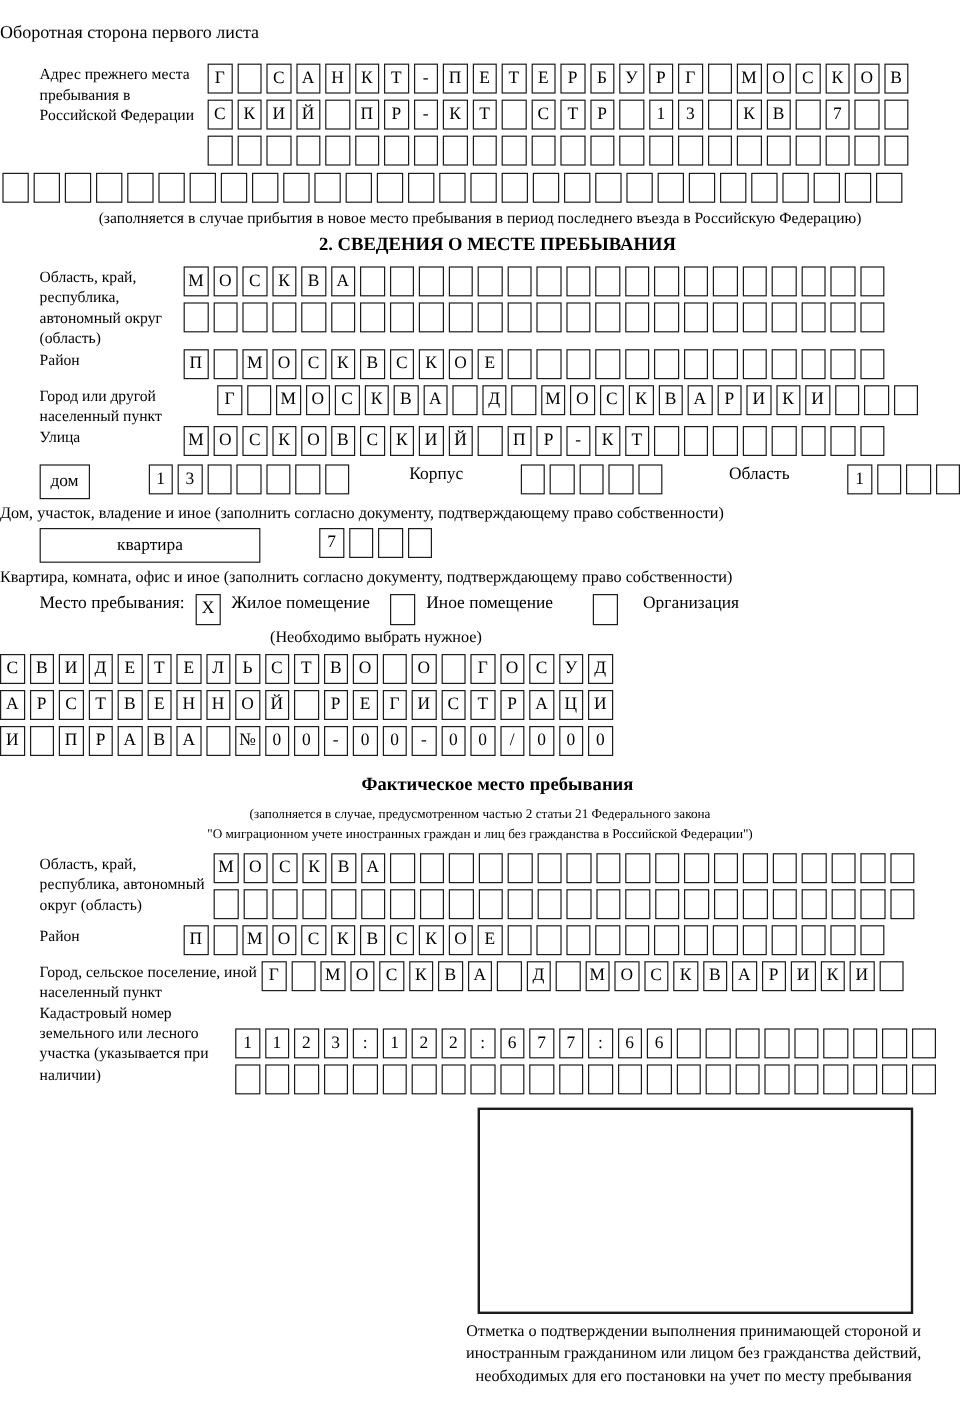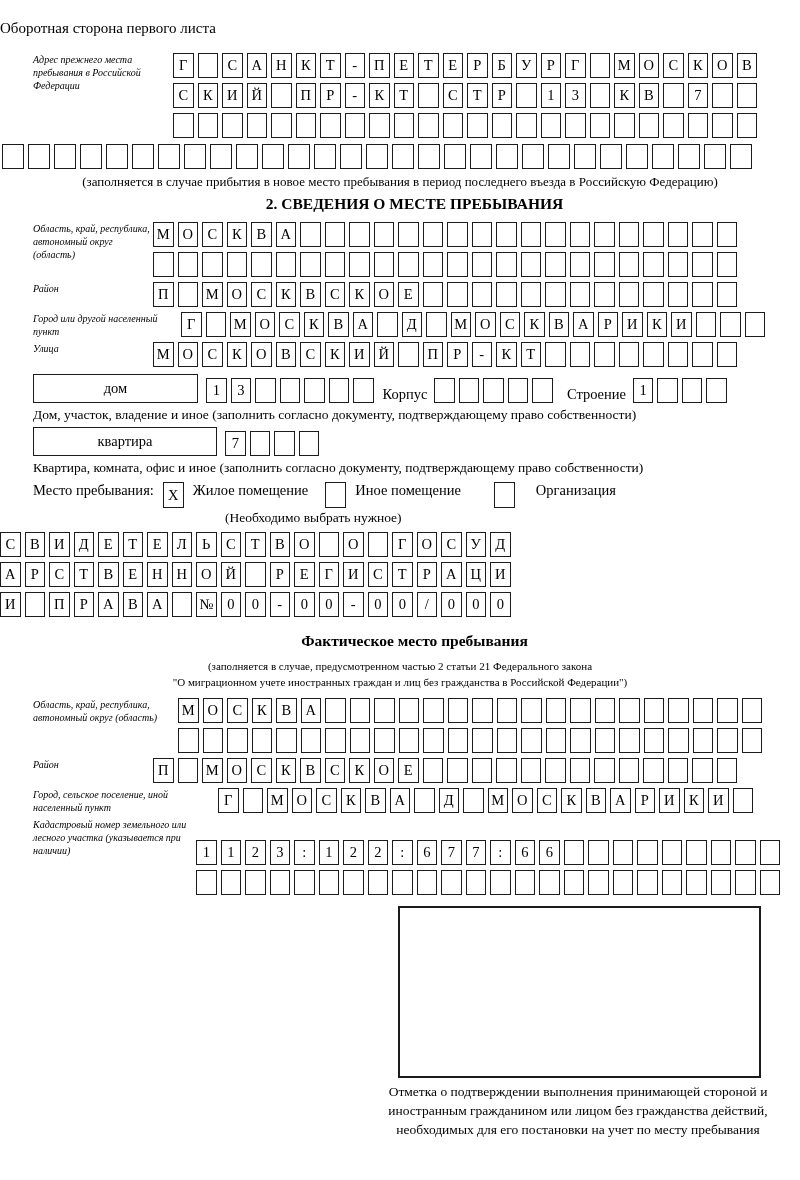--- a/index.html
+++ b/index.html
@@ -11,25 +11,24 @@
     color: #000;
     position: relative;
   }
   .header-note {
     text-align: left;
     padding: 20px 40px 0 0;
     font-size: 15px;
   }
   .frow { display: flex; align-items: flex-start; }
   .flabel {
-    font-size: 10px;
+    font-size: 13px;
     line-height: 1.32;
     margin-left: 33px;
     flex-shrink: 0;
-    font-style: italic;
   }
   .w140 { width: 140px; }
   .w120 { width: 120px; }
   .w148 { width: 148px; }
   .w145 { width: 145px; }
   .w185 { width: 185px; }
   .w163 { width: 163px; }
   .w218 { width: 218px; margin-right: 18px; }
   .cells { display: flex; gap: 4px; margin-bottom: 5px; }
   .cell {
@@ -44,35 +43,35 @@
   }
   .cells-full { margin-left: 2px; margin-top: 1px; }
   .cells-full .cell { flex: 0 0 22px; }
   .caption {
     font-size: 13px;
     text-align: center;
     margin-bottom: 2px;
   }
   .caption-left {
     font-size: 13.5px;
-    margin-left: 33px;
     margin-bottom: 4px;
   }
   .sec-title {
     text-align: center;
     font-weight: bold;
     font-size: 15.5px;
     margin: 5px 0 9px 0;
     padding-left: 29px;
   }
   .house-row, .apt-row {
     display: flex;
-    align-items: flex-end;
+    align-items: flex-start;
     margin: 2px 0 4px 33px;
     font-size: 14.5px;
+    gap: 41px;
   }
   .box-label {
     border: 1.5px solid #1c1c1c;
     height: 29px;
     display: flex;
     align-items: center;
     justify-content: center;
     font-size: 14.5px;
   }
   .house-row .cells, .apt-row .cells { margin-bottom: 0; }
@@ -395,21 +394,21 @@
       <span class="cell"></span>
     </div>
   <span style="margin:0 7px 0 9px;">Корпус</span>
   <div class="cells">
       <span class="cell"></span>
       <span class="cell"></span>
       <span class="cell"></span>
       <span class="cell"></span>
       <span class="cell"></span>
     </div>
-  <span style="margin:0 7px 0 14px;">Строение</span>
+  <span style="margin:0 7px 0 14px;">Область</span>
   <div class="cells">
       <span class="cell">1</span>
       <span class="cell"></span>
       <span class="cell"></span>
       <span class="cell"></span>
     </div>
 </div>
 <div class="caption-left">Дом, участок, владение и иное (заполнить согласно документу, подтверждающему право собственности)</div>
 
 <div class="apt-row">

